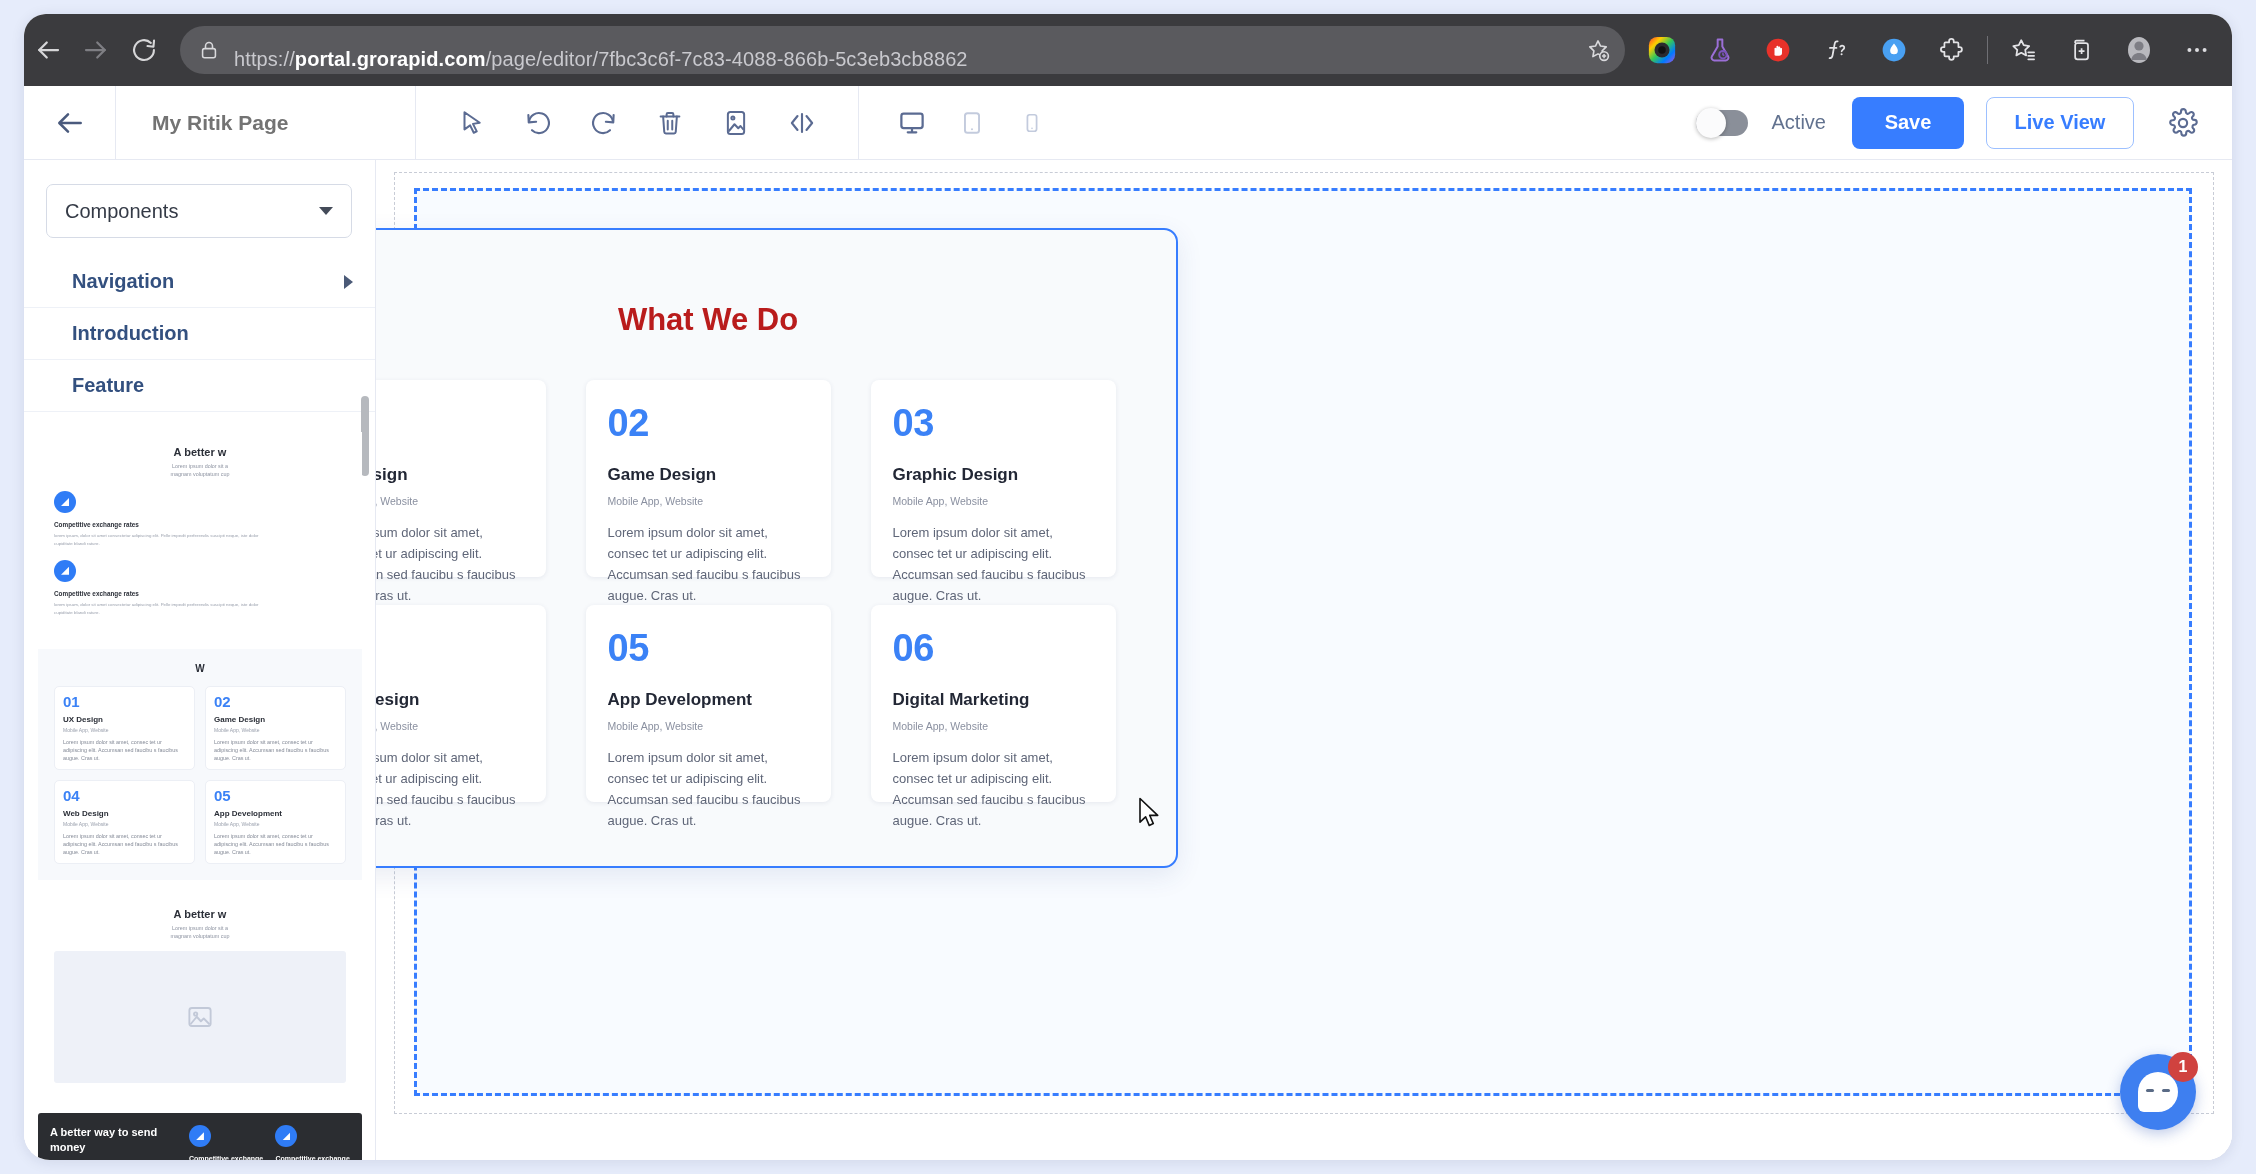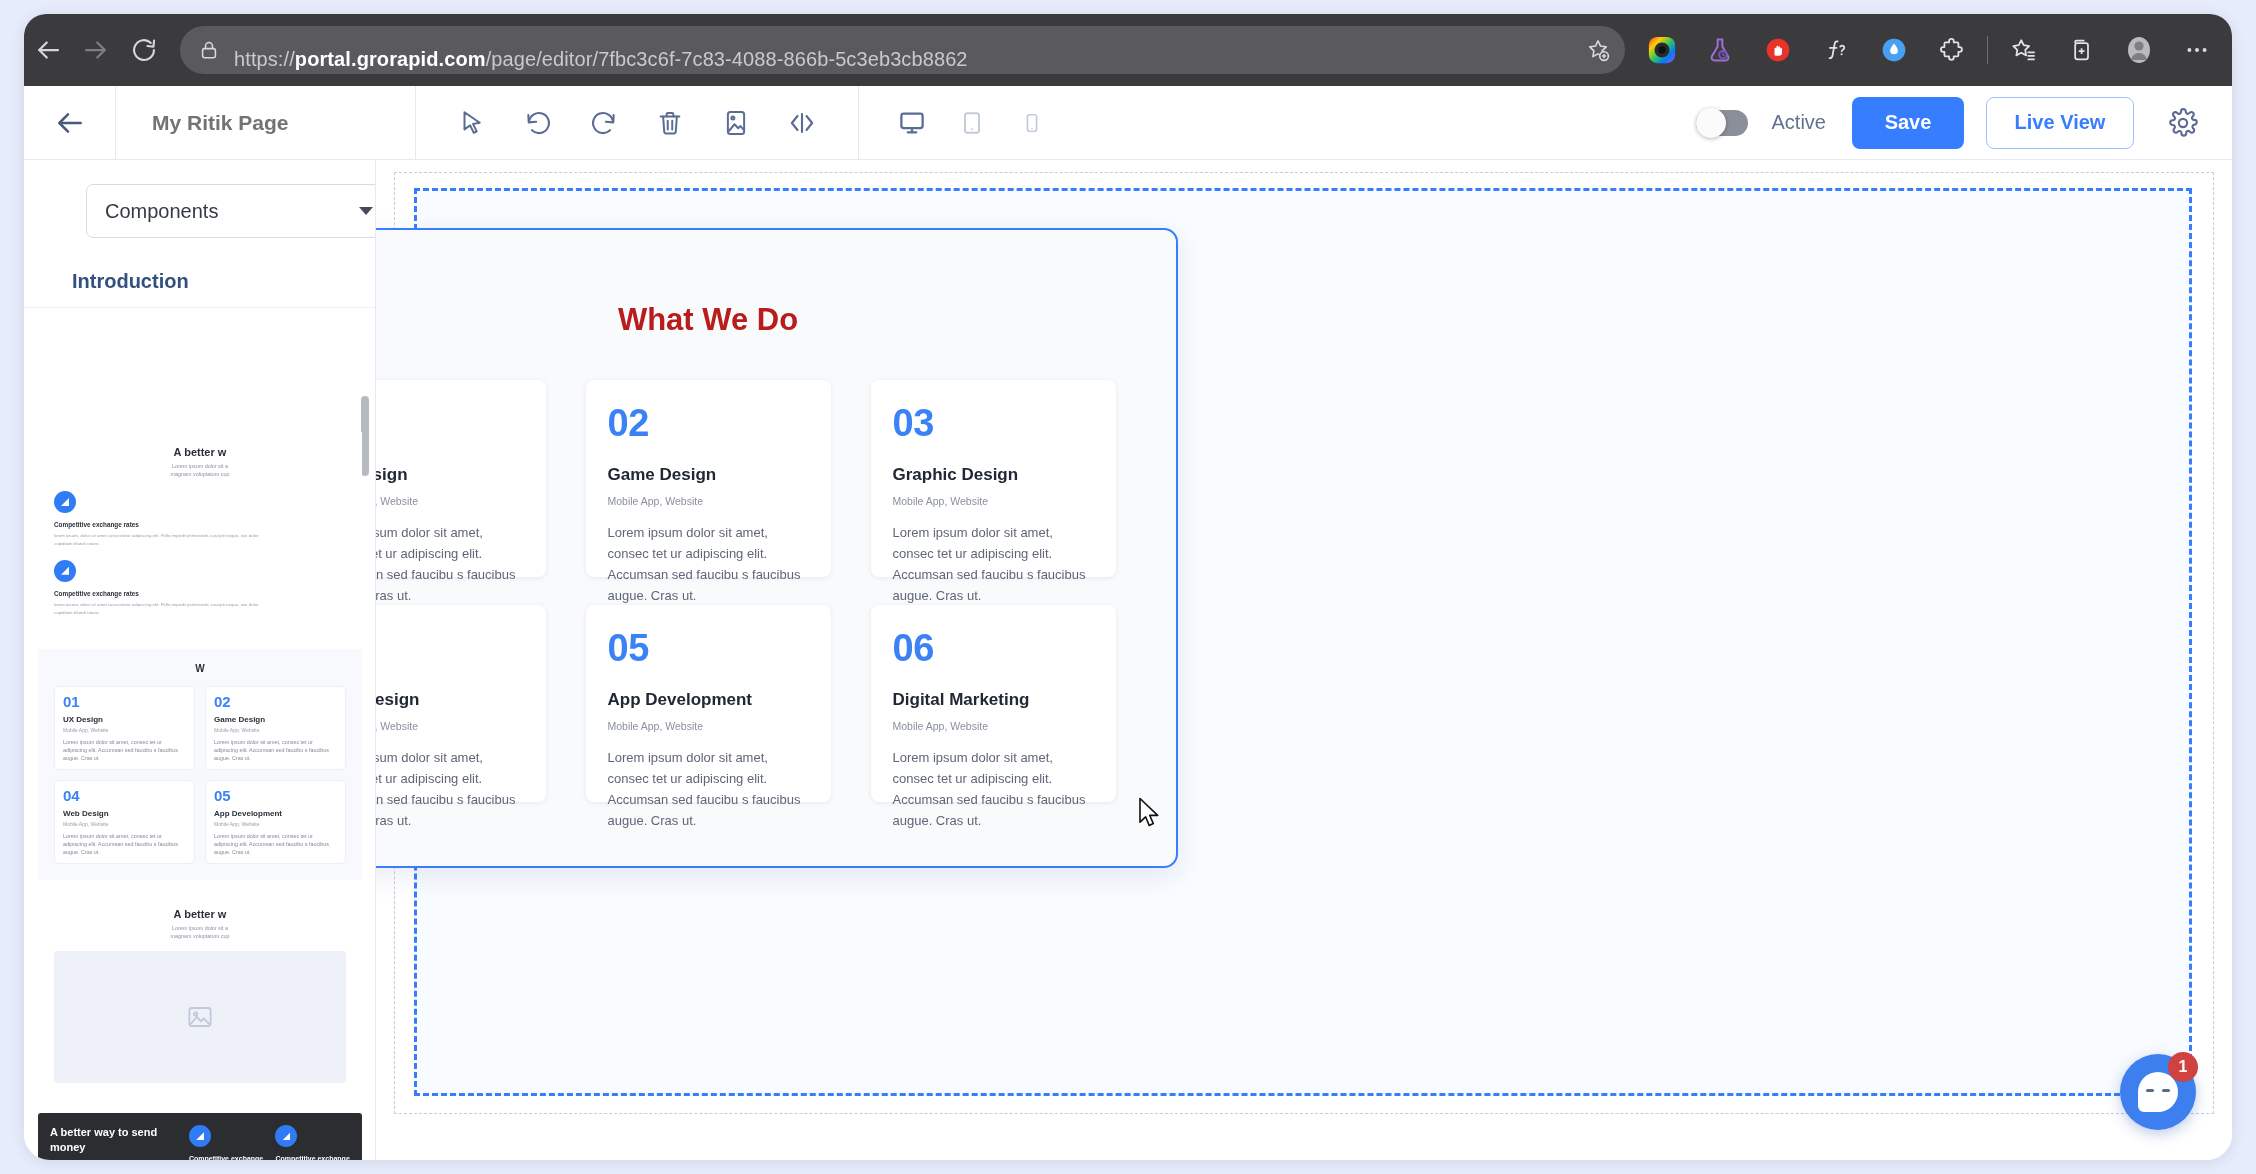--- a/index.html
+++ b/index.html
@@ -157,21 +157,21 @@
   }
 
   .sidebar {
     width: 352px; height: 1000px;
     background: #ffffff;
     border-right: 1px solid #e6e9f2;
     position: relative;
     flex: none;
     overflow: hidden;
   }
-  .sel-wrap { padding: 24px 22px 8px 22px; margin-left: 40px; }
+  .sel-wrap { padding: 24px 22px 8px 22px; }
   .select-box {
     width: 306px; height: 54px;
     border: 1px solid #d6dbe6; border-radius: 7px;
     display: flex; align-items: center; justify-content: space-between;
     padding: 0 18px;
     background: #fff;
   }
   .select-box span { font-size: 20px; color: #343a46; }
   .caret { width: 0; height: 0; border-left: 7px solid transparent; border-right: 7px solid transparent; border-top: 8px solid #444b59; }
 
@@ -533,21 +533,28 @@
     <div class="sidebar">
       <div class="sel-wrap">
         <div class="select-box">
           <span>Components</span>
           <span class="caret"></span>
         </div>
       </div>
 
       <div class="nav-list">
         <div class="nav-item">
+          <span class="lbl">Navigation</span>
+          <span class="nav-arrow"></span>
+        </div>
+        <div class="nav-item">
           <span class="lbl">Introduction</span>
+        </div>
+        <div class="nav-item">
+          <span class="lbl">Feature</span>
         </div>
       </div>
 
       <div class="side-scrollbar"></div>
 
       <div class="thumbs">
 
         <div class="thumb-card" style="padding:14px 16px 18px 16px;">
           <div class="t-title" style="font-size:11px;">A better w</div>
           <div class="t-sub" style="font-size:5.4px;margin-top:5px;">Lorem ipsum dolor sit a</div>

